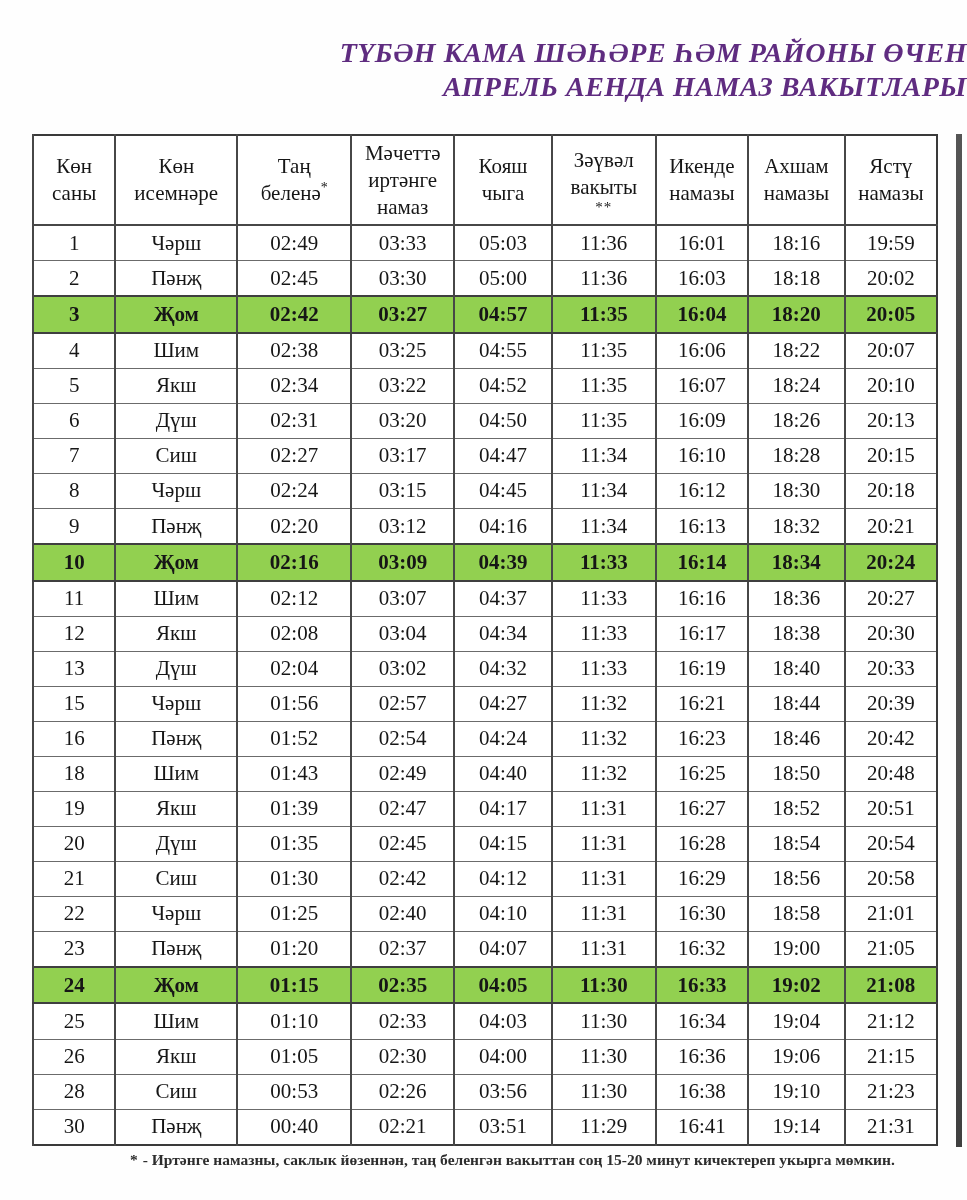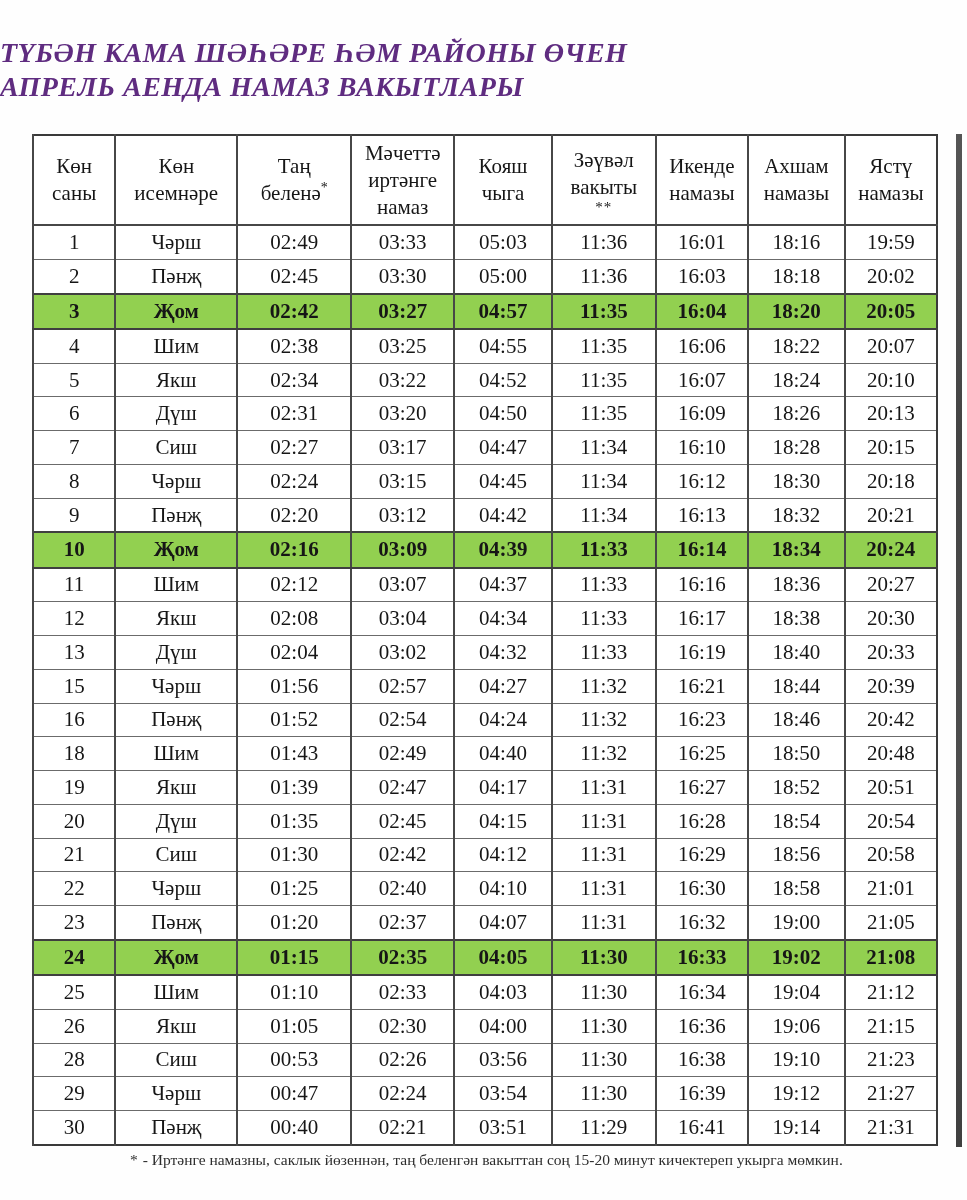--- a/index.html
+++ b/index.html
@@ -10,21 +10,21 @@
     background: #fefefe;
     overflow: hidden;
     font-family: "Liberation Serif", serif;
     color: #161616;
   }
   .title {
     position: absolute;
     top: 36px;
     left: 0;
     width: 100%;
-    text-align: left;
+    text-align: right;
     color: #5f2c80;
     font-weight: bold;
     font-style: italic;
     font-size: 28px;
     line-height: 34px;
     letter-spacing: 0.5px;
   }
   table.timetable {
     position: absolute;
     top: 134px;
@@ -72,21 +72,21 @@
     top: 134px;
     width: 6px;
     height: 1013px;
     background: linear-gradient(180deg, #555 0%, #434343 30%, #4e4e4e 65%, #3f3f3f 100%);
   }
   .footnotes {
     position: absolute;
     left: 130px;
     top: 1150px;
     font-size: 15.5px;
-    font-weight: normal;
+    font-weight: bold;
     color: #2d2d2d;
     line-height: 20px;
   }
   .footnote { white-space: nowrap; }
   .fn-mark { margin-right: 5px; }
 </style>
 </head>
 <body>
 
 <div class="page">
@@ -208,21 +208,21 @@
           <td>11:34</td>
           <td>16:12</td>
           <td>18:30</td>
           <td>20:18</td>
         </tr>
         <tr>
           <td>9</td>
           <td>Пәнҗ</td>
           <td>02:20</td>
           <td>03:12</td>
-          <td>04:42</td>
+          <td>04:16</td>
           <td>11:34</td>
           <td>16:13</td>
           <td>18:32</td>
           <td>20:21</td>
         </tr>
         <tr class="highlight">
           <td>10</td>
           <td>Җом</td>
           <td>02:16</td>
           <td>03:09</td>
@@ -391,31 +391,20 @@
           <td>Сиш</td>
           <td>00:53</td>
           <td>02:26</td>
           <td>03:56</td>
           <td>11:30</td>
           <td>16:38</td>
           <td>19:10</td>
           <td>21:23</td>
         </tr>
         <tr>
-          <td>29</td>
-          <td>Чәрш</td>
-          <td>00:47</td>
-          <td>02:24</td>
-          <td>03:54</td>
-          <td>11:30</td>
-          <td>16:39</td>
-          <td>19:12</td>
-          <td>21:27</td>
-        </tr>
-        <tr>
           <td>30</td>
           <td>Пәнҗ</td>
           <td>00:40</td>
           <td>02:21</td>
           <td>03:51</td>
           <td>11:29</td>
           <td>16:41</td>
           <td>19:14</td>
           <td>21:31</td>
         </tr>

